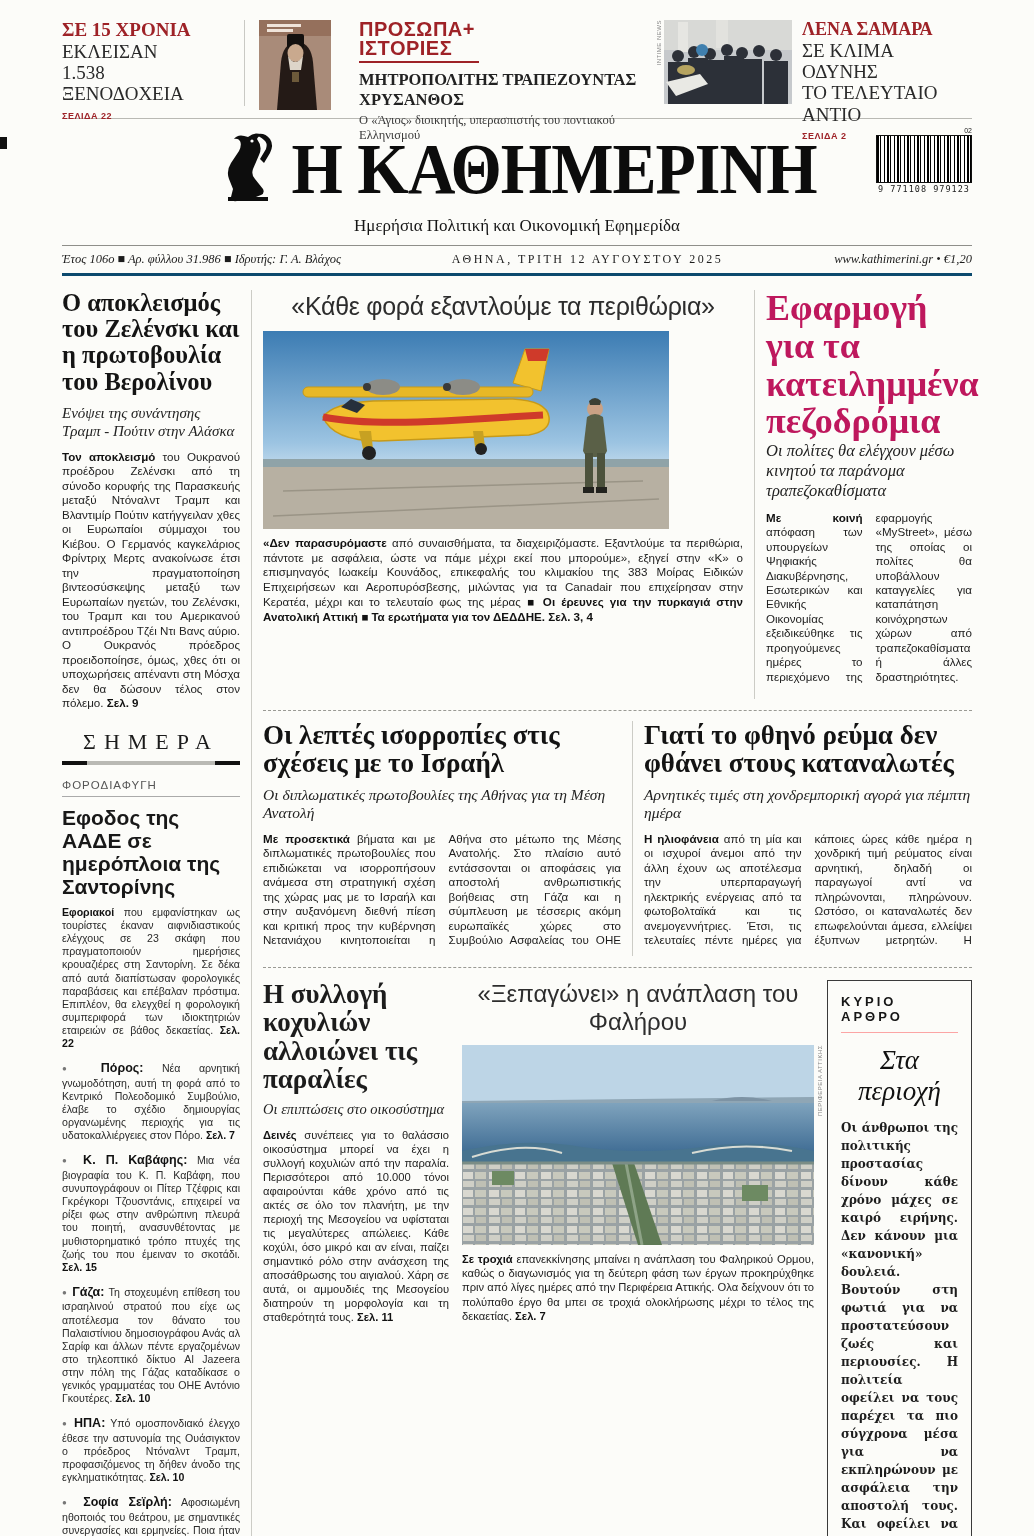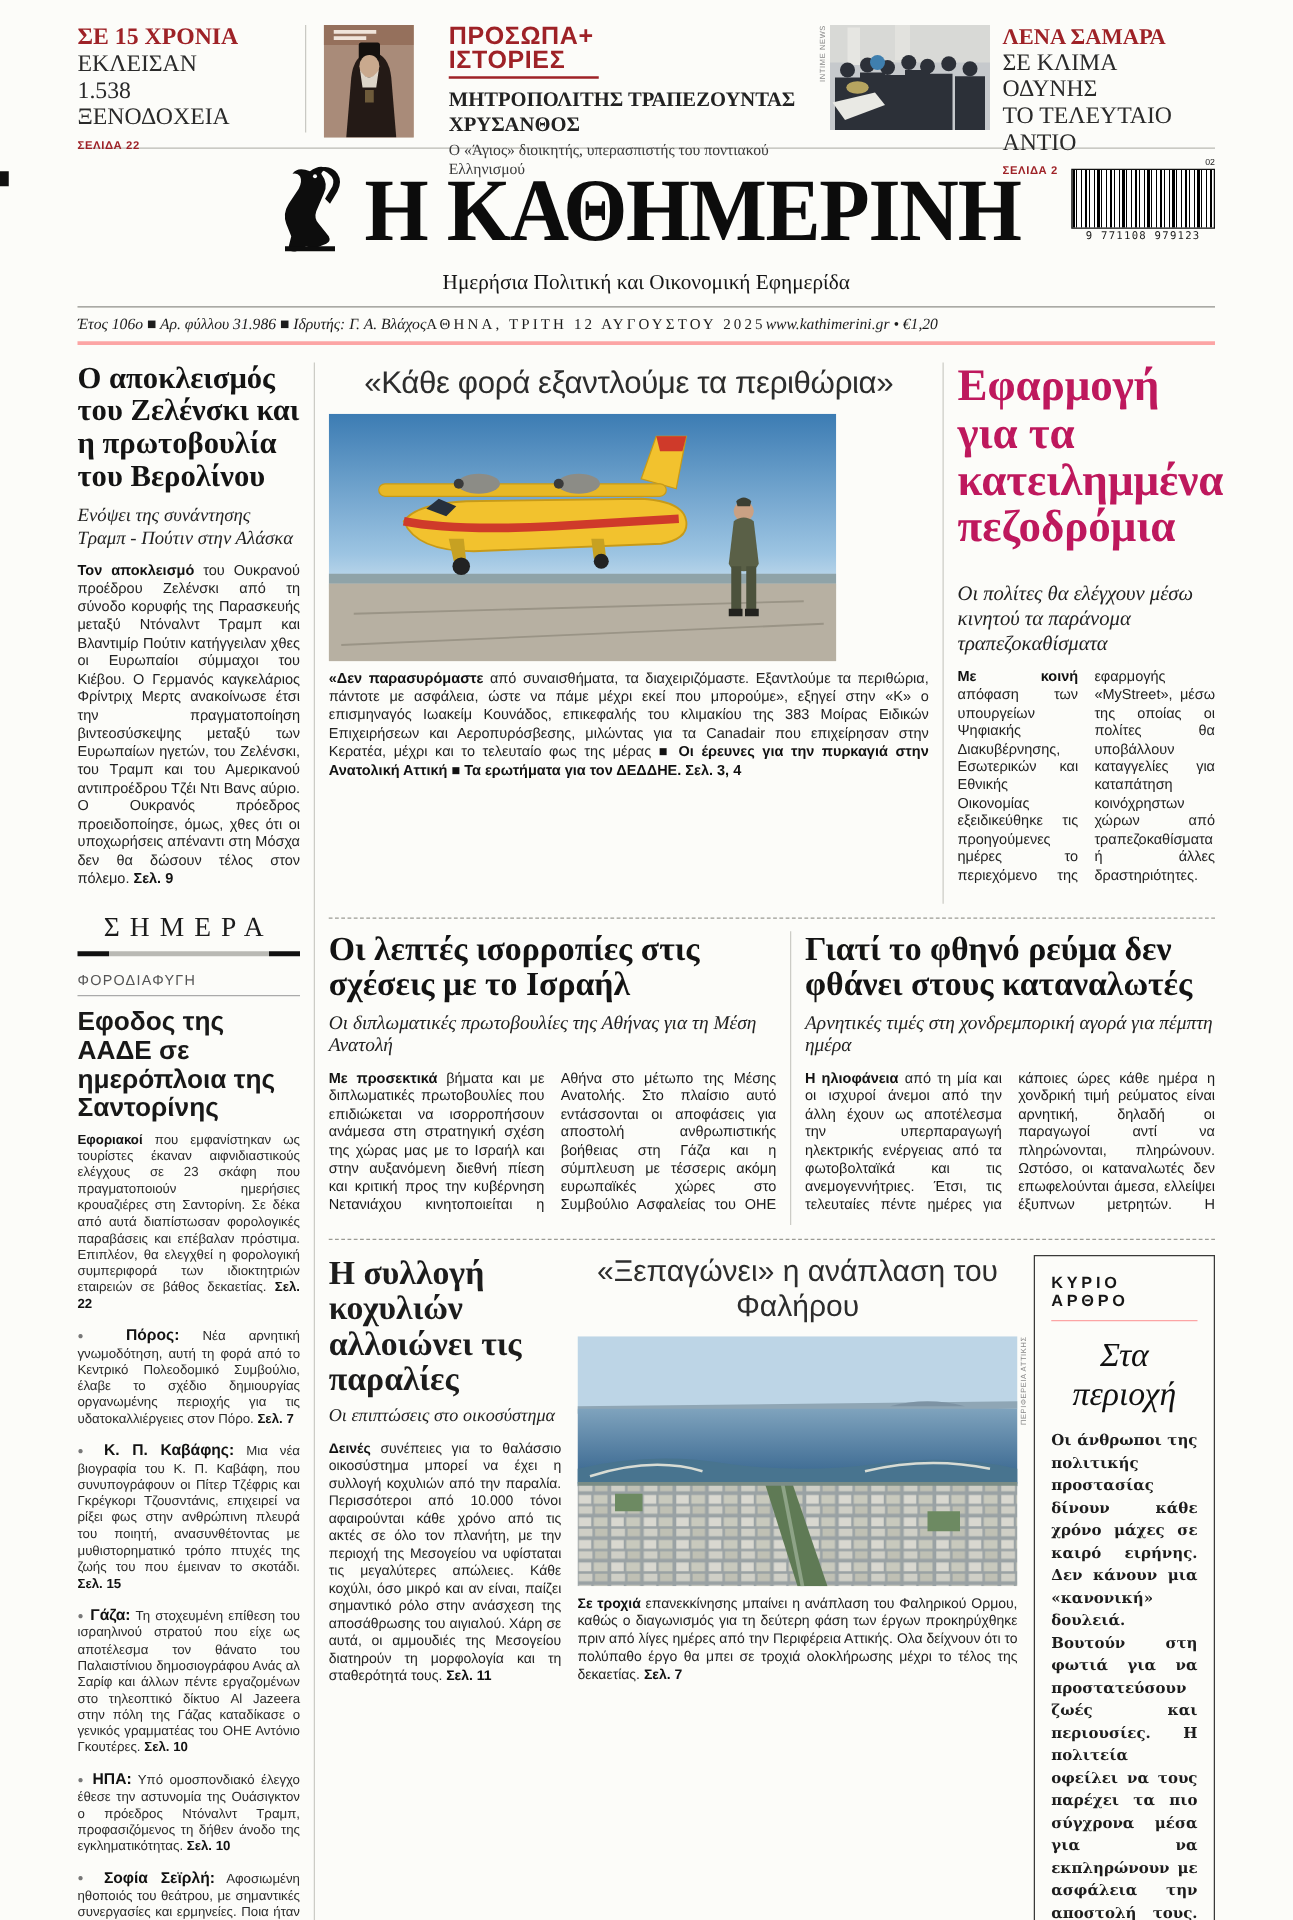--- a/index.html
+++ b/index.html
@@ -18,27 +18,27 @@
   .brand{font-size:20px;font-weight:bold;color:#9e2227;line-height:.95;letter-spacing:.5px;display:inline-block;border-bottom:2px solid #9e2227;padding-bottom:3px;}
   .pc-title{font-family:"Liberation Serif",serif;font-weight:bold;font-size:16.5px;color:#222;margin-top:7px;}
   .pc-sub{font-family:"Liberation Serif",serif;font-size:12.5px;color:#3a3a3a;margin-top:3px;}
   .t-right{display:flex;gap:10px;width:308px;flex:none;}
   .news-photo{width:128px;height:84px;flex:none;position:relative;}
   .vcred{position:absolute;left:-8px;top:0;writing-mode:vertical-rl;transform:rotate(180deg);font-size:6px;color:#888;letter-spacing:.5px;white-space:nowrap;}
   
   .masthead{position:relative;display:flex;align-items:center;justify-content:center;padding:12px 0 2px;}
   .griffin{height:76px;margin-right:14px;}
   .mast-title{font-family:"Liberation Serif",serif;font-weight:bold;font-size:66px;letter-spacing:-1px;color:#0c0c0c;transform:scaleY(1.08);}
-  .barcode{position:absolute;right:0;top:16px;width:115px;}
+  .barcode{position:absolute;right:0;top:16px;width:96px;}
   .bars{height:46px;background:repeating-linear-gradient(90deg,#000 0 2px,#fff 2px 3px,#000 3px 4px,#fff 4px 7px,#000 7px 8px,#fff 8px 10px);border:1px solid #111;}
   .bc-num{font-family:"DejaVu Sans Mono",monospace;font-size:8.5px;text-align:center;letter-spacing:1px;margin-top:1px;}
   .bc-issue{position:absolute;top:-8px;right:0;font-size:7px;}
   .regmark{position:absolute;left:-62px;top:18px;width:7px;height:12px;background:#111;}
   .subtitle{text-align:center;font-family:"Liberation Serif",serif;font-size:17px;color:#151515;padding:7px 0 9px;border-bottom:1px solid #8f8f8a;}
-  .dateline{display:flex;justify-content:flex-start;align-items:center;padding:6px 0;border-bottom:3px solid #fca5a5;font-family:"Liberation Serif",serif;font-size:12.5px;}
+  .dateline{display:flex;justify-content:space-between;align-items:center;padding:6px 0;border-bottom:3px solid #0c4a6e;font-family:"Liberation Serif",serif;font-size:12.5px;}
   .dl-left,.dl-right{font-style:italic;}
   .dl-center{letter-spacing:2.5px;font-size:12px;}
   
   .grid{display:flex;padding-top:14px;}
   .leftcol{width:178px;flex:none;}
   .vline{width:1px;background:#ccccc6;margin:0 11px;flex:none;}
   .rightarea{flex:1;display:flex;flex-direction:column;min-width:0;}
   h2.art{font-family:"Liberation Serif",serif;font-weight:600;font-size:24.5px;line-height:1.07;margin:0;color:#141414;}
   .deck{font-family:"Liberation Serif",serif;font-style:italic;font-size:15px;line-height:1.2;color:#222;margin:9px 0 10px;}
   .body{font-size:11.6px;line-height:1.25;text-align:justify;color:#222;}
@@ -56,21 +56,21 @@
   .sitem .ilabel{font-weight:bold;font-size:12.5px;color:#111;}
   
   .band1{display:flex;}
   .canadair{width:480px;flex:none;}
   .canadair-h{font-size:25px;font-weight:500;color:#2d2d2d;text-align:center;margin:2px 0 10px;letter-spacing:-.3px;}
   .photo{position:relative;}
   .photo svg{display:block;}
   .caption{font-size:11.6px;line-height:1.27;text-align:justify;color:#222;margin-top:7px;}
   .mystreet{flex:1;min-width:0;}
   .mystreet h1{font-family:"Liberation Serif",serif;font-weight:600;font-size:36px;line-height:1.05;margin:0;color:#be185d;}
-  .mystreet .deck{font-size:16.5px;margin:24px 0 10px;}
+  .mystreet .deck{font-size:16.5px;margin:0 0 10px;}
   .cols2{column-count:2;column-gap:13px;height:188px;overflow:hidden;}
   .dashedsep{border-top:1px dashed #9a9a94;margin:11px 0 10px;}
   
   .band2{display:flex;}
   .israel{width:358px;flex:none;}
   .power{flex:1;min-width:0;}
   h2.mid{font-family:"Liberation Serif",serif;font-weight:600;font-size:27px;line-height:1.06;margin:0;color:#131313;}
   .band2 .deck{margin:8px 0 9px;font-size:15.5px;}
   .band2 .cols{column-count:2;column-gap:13px;height:124px;overflow:hidden;font-size:11.6px;line-height:1.25;text-align:justify;}
   

